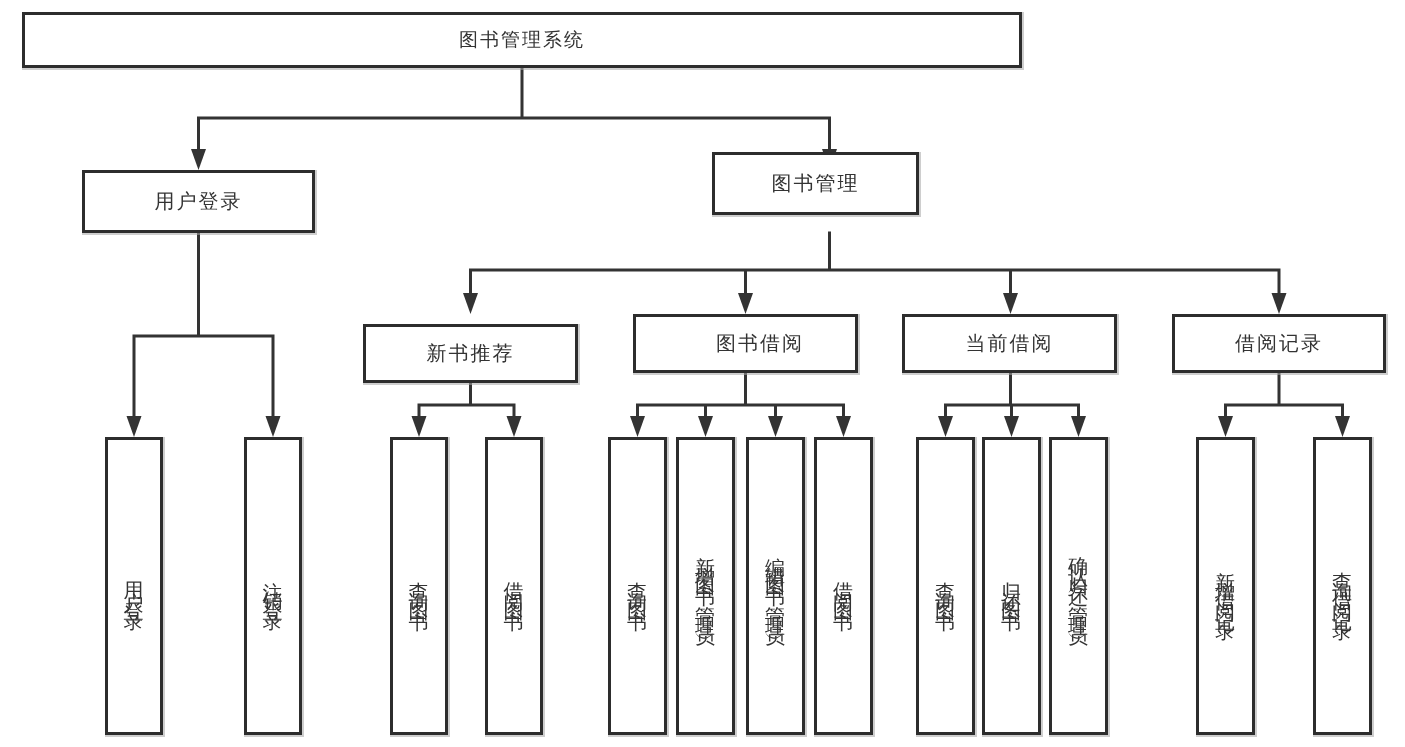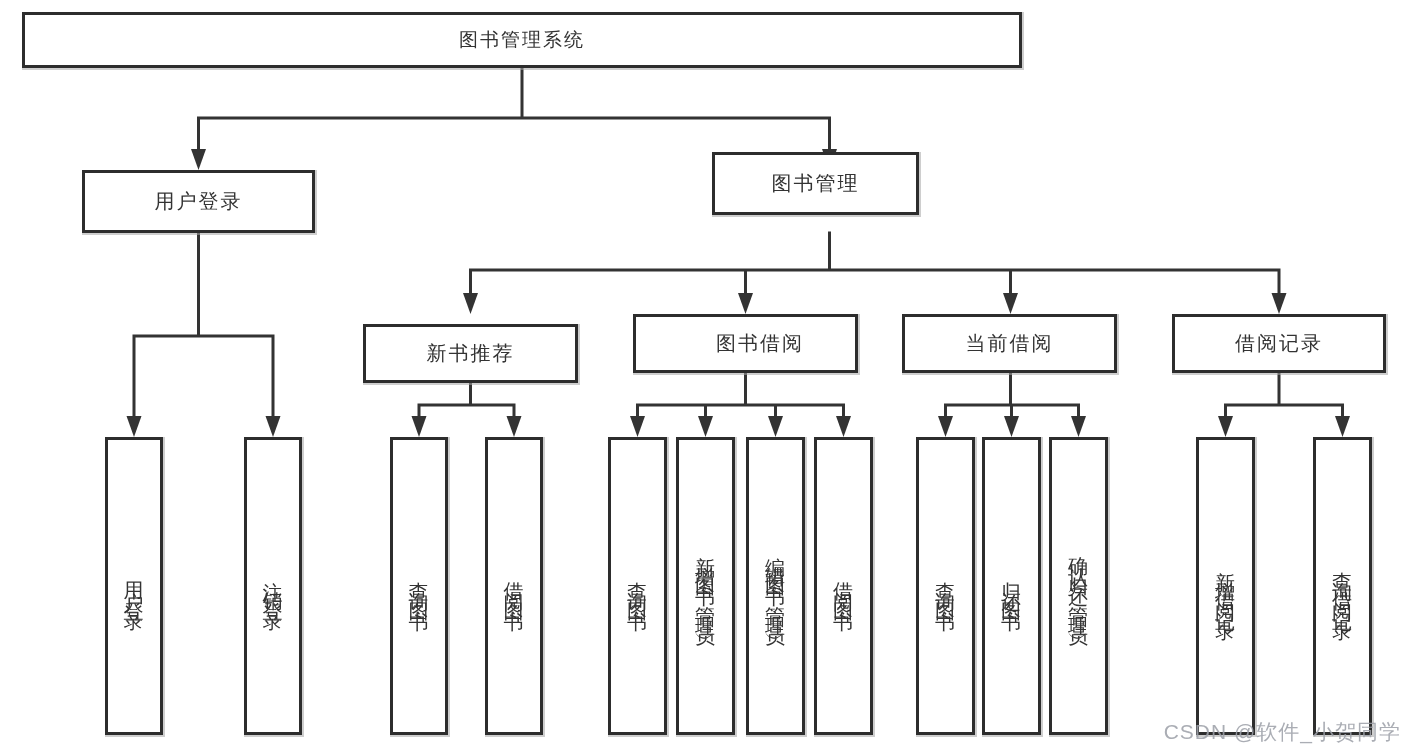--- a/index.html
+++ b/index.html
@@ -167,15 +167,14 @@
     <span class="lbl">确认归还（管理员）</span>
   </div>
 
   <div class="node leaf" style="left:1196px; top:437px; width:59px; height:298px;">
     <span class="lbl">新增借阅记录</span>
   </div>
   <div class="node leaf" style="left:1313px; top:437px; width:59px; height:298px;">
     <span class="lbl">查询借阅记录</span>
   </div>
 
-  <div class="watermark">CSDN @软件_小贺同学</div>
 
 </div>
 
 </body></html>

